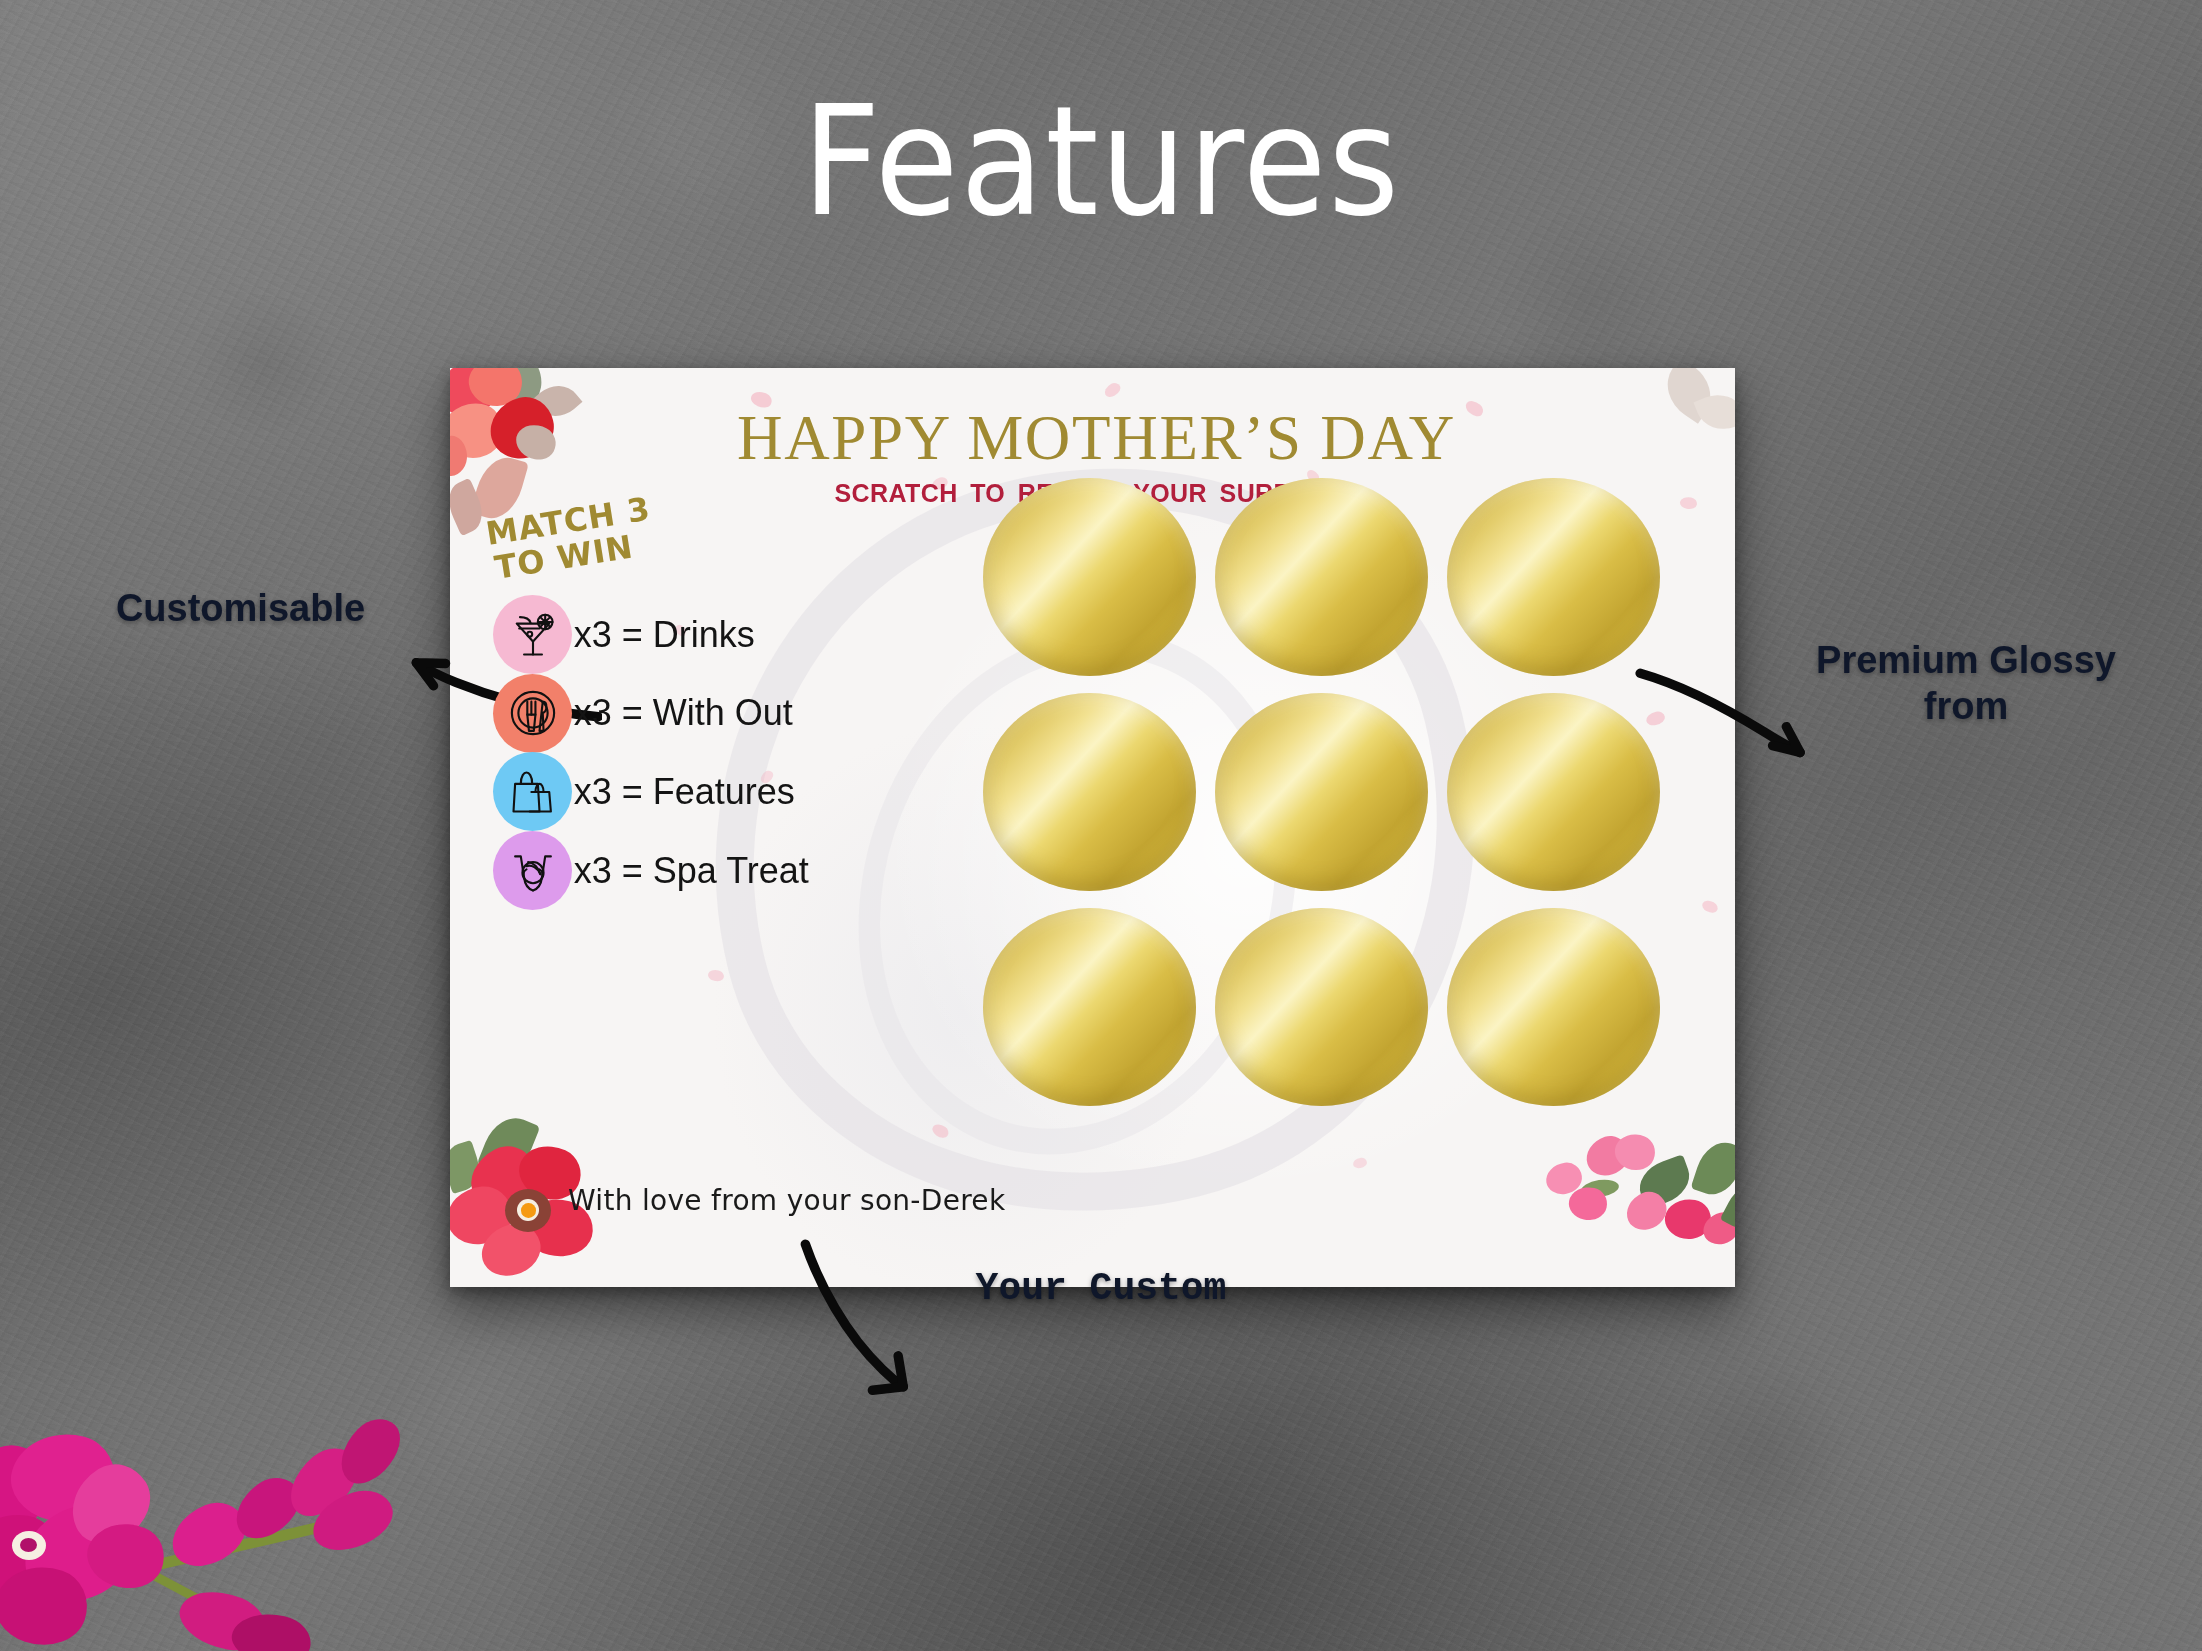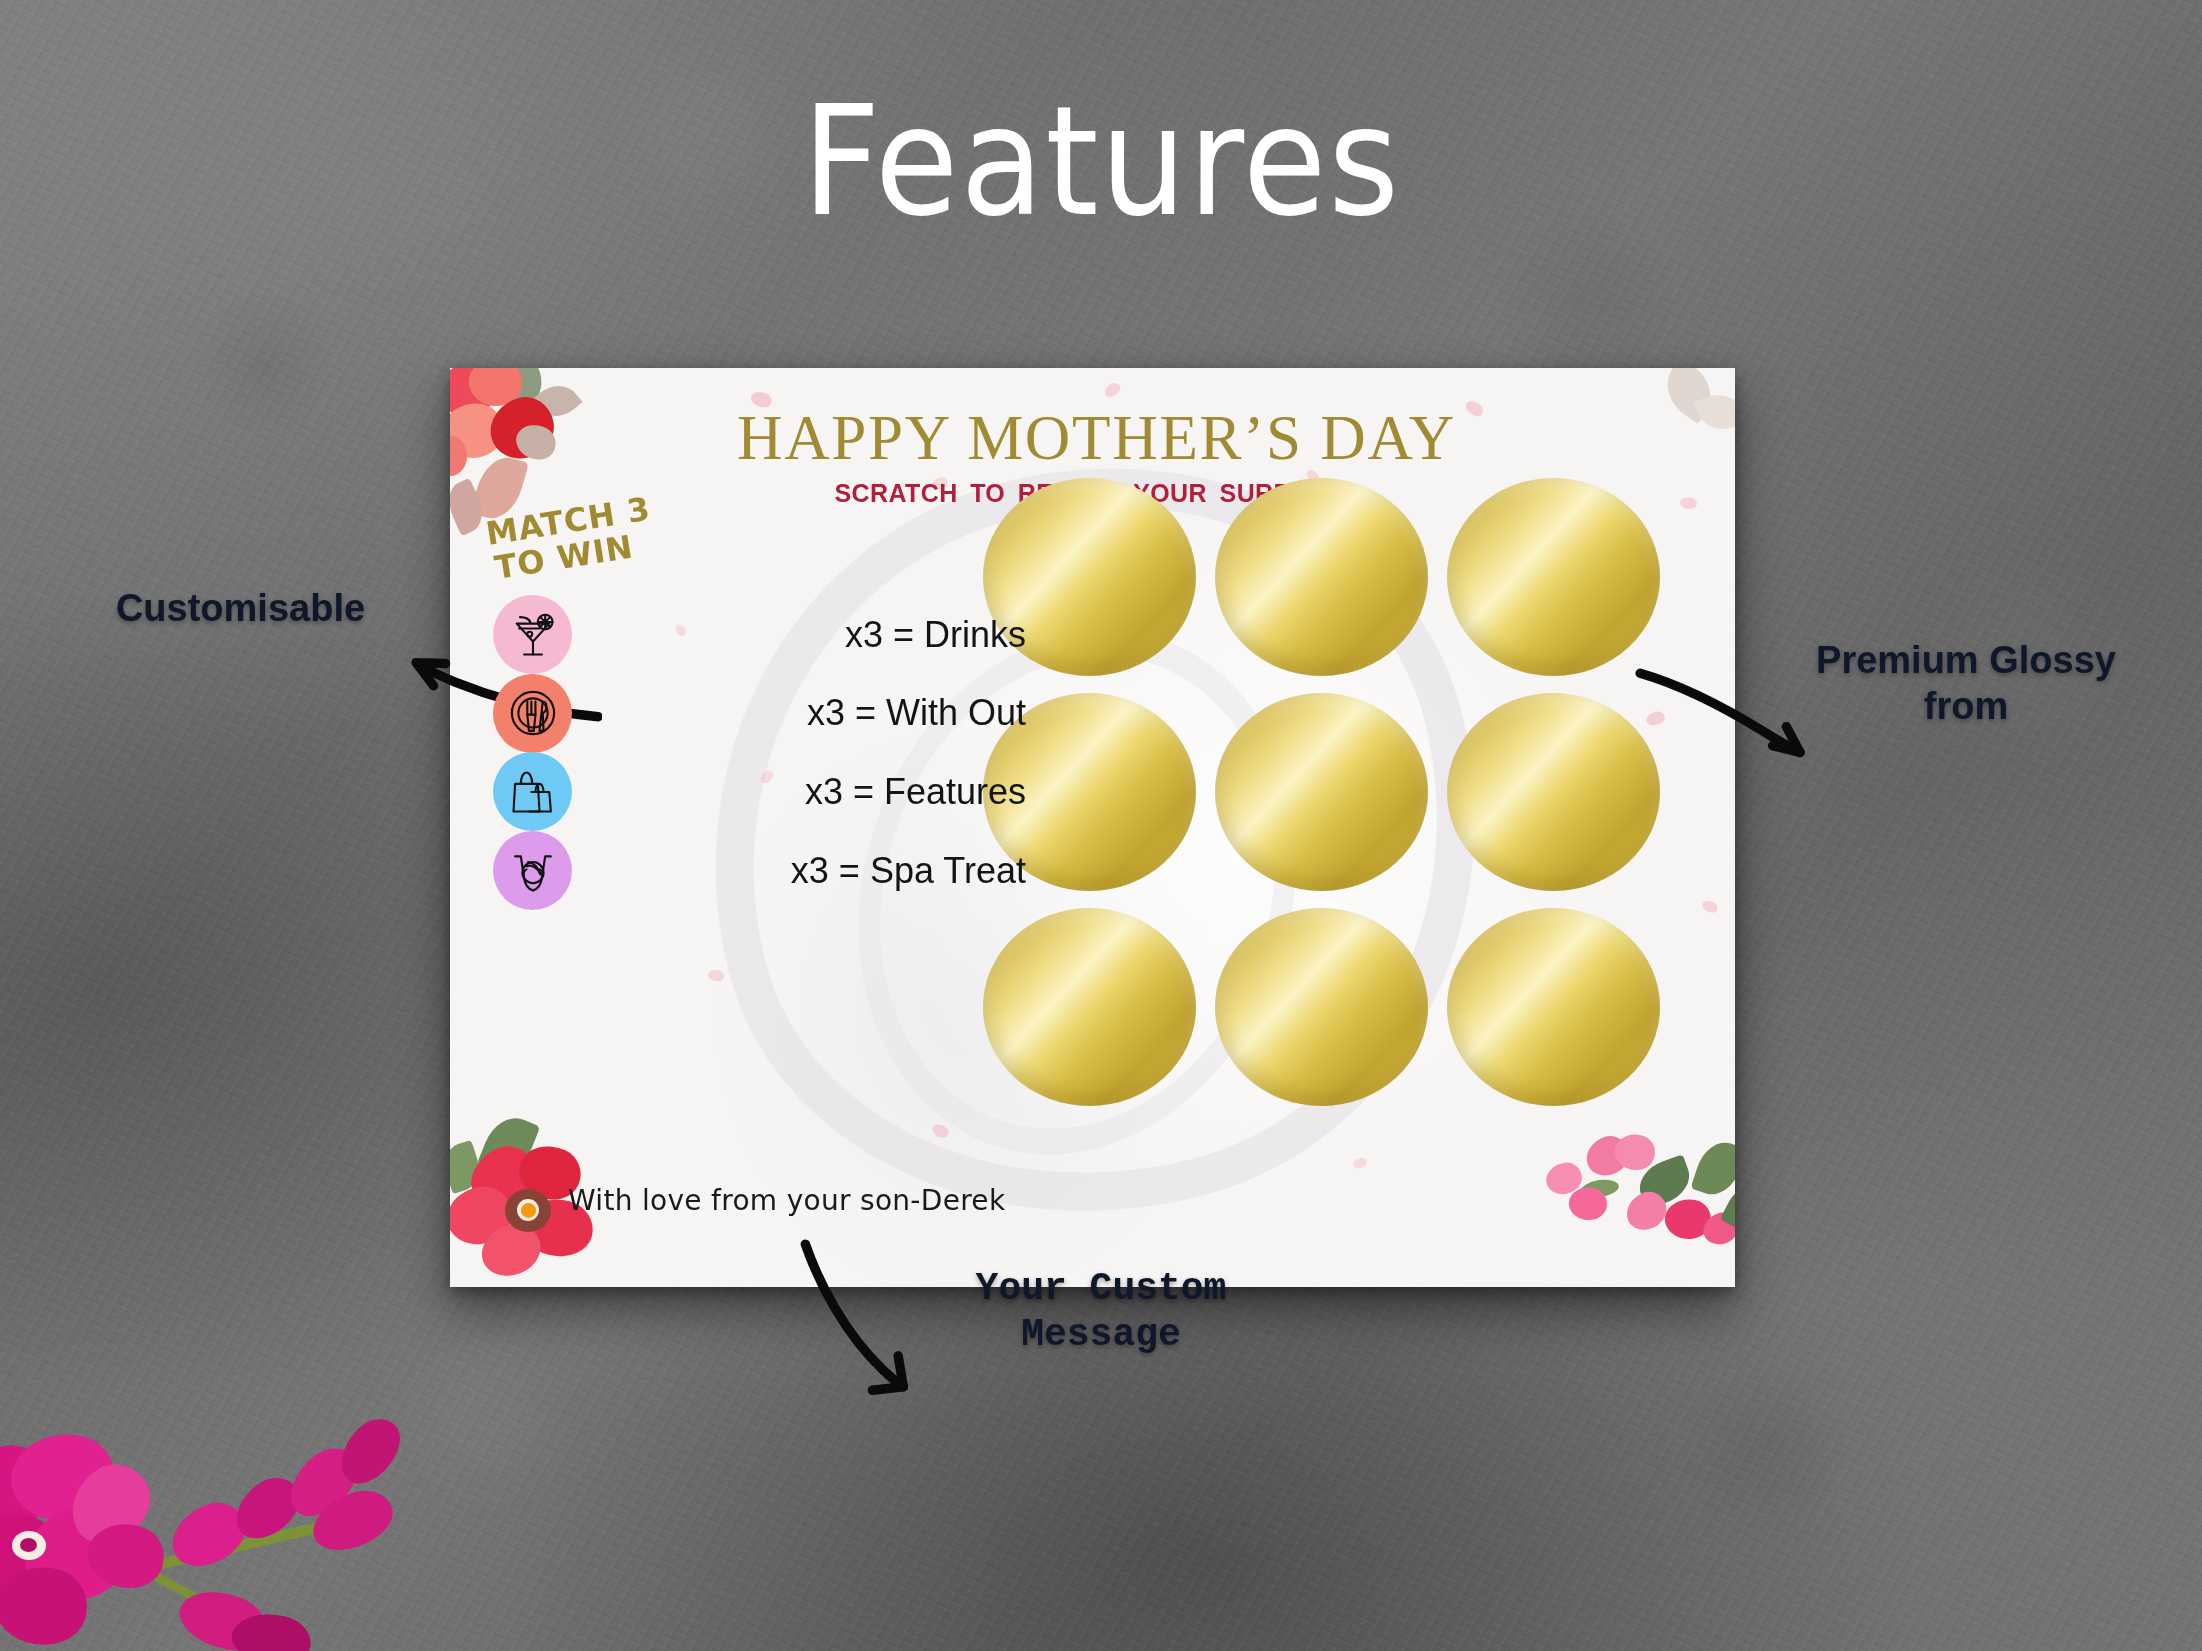--- a/index.html
+++ b/index.html
@@ -115,21 +115,20 @@
 
   
   #legend{
     position:absolute; left:43px; top:228px;
     width:533px;
   }
   .legend-row{
     display:flex; align-items:center;
     height:77px; margin-bottom:0;
     position:relative;
-    justify-content:space-between;
   }
   .legend-row + .legend-row{ margin-top:1.7px; }
   .legend-icon{
     width:79px; height:79px; border-radius:50%;
     flex:0 0 79px;
     display:flex; align-items:center; justify-content:center;
     position:relative; z-index:2;
   }
   .legend-icon svg{ width:52px; height:52px; display:block; }
   .legend-label{
@@ -368,21 +367,20 @@
   <div>Premium Glossy</div>
   <div>from</div>
 </div>
 <svg class="arrow" style="left:1635px;top:637px;width:258px;height:138px" viewBox="0 0 300 160">
   <path d="M6 42 C48 54 98 78 150 110 C166 120 180 128 192 134" stroke="#0a0a0a" stroke-width="11" fill="none" stroke-linecap="round"></path>
   <path d="M192 134 L160 126 M192 134 L176 104" stroke="#0a0a0a" stroke-width="11" fill="none" stroke-linecap="round" stroke-linejoin="round"></path>
 </svg>
 
 <div class="anno" id="anno-message">
   <div>Your Custom</div>
-  <div>Message</div>
 </div>
 <svg class="arrow" style="left:800px;top:1239px;width:198px;height:189px" viewBox="0 0 230 220">
   <path d="M6 6 C22 52 52 110 96 152 C106 162 114 168 120 172" stroke="#0a0a0a" stroke-width="11" fill="none" stroke-linecap="round"></path>
   <path d="M120 172 L114 136 M120 172 L84 176" stroke="#0a0a0a" stroke-width="11" fill="none" stroke-linecap="round" stroke-linejoin="round"></path>
 </svg>
 
 <div id="orchid">
   <div class="orc-stem" style="left:129px;top:129px;width:275px;height:11.2px;transform:rotate(-13deg)"></div>
   <div class="orc-stem" style="left:155px;top:172px;width:95px;height:8.6px;transform:rotate(28deg)"></div>
 

